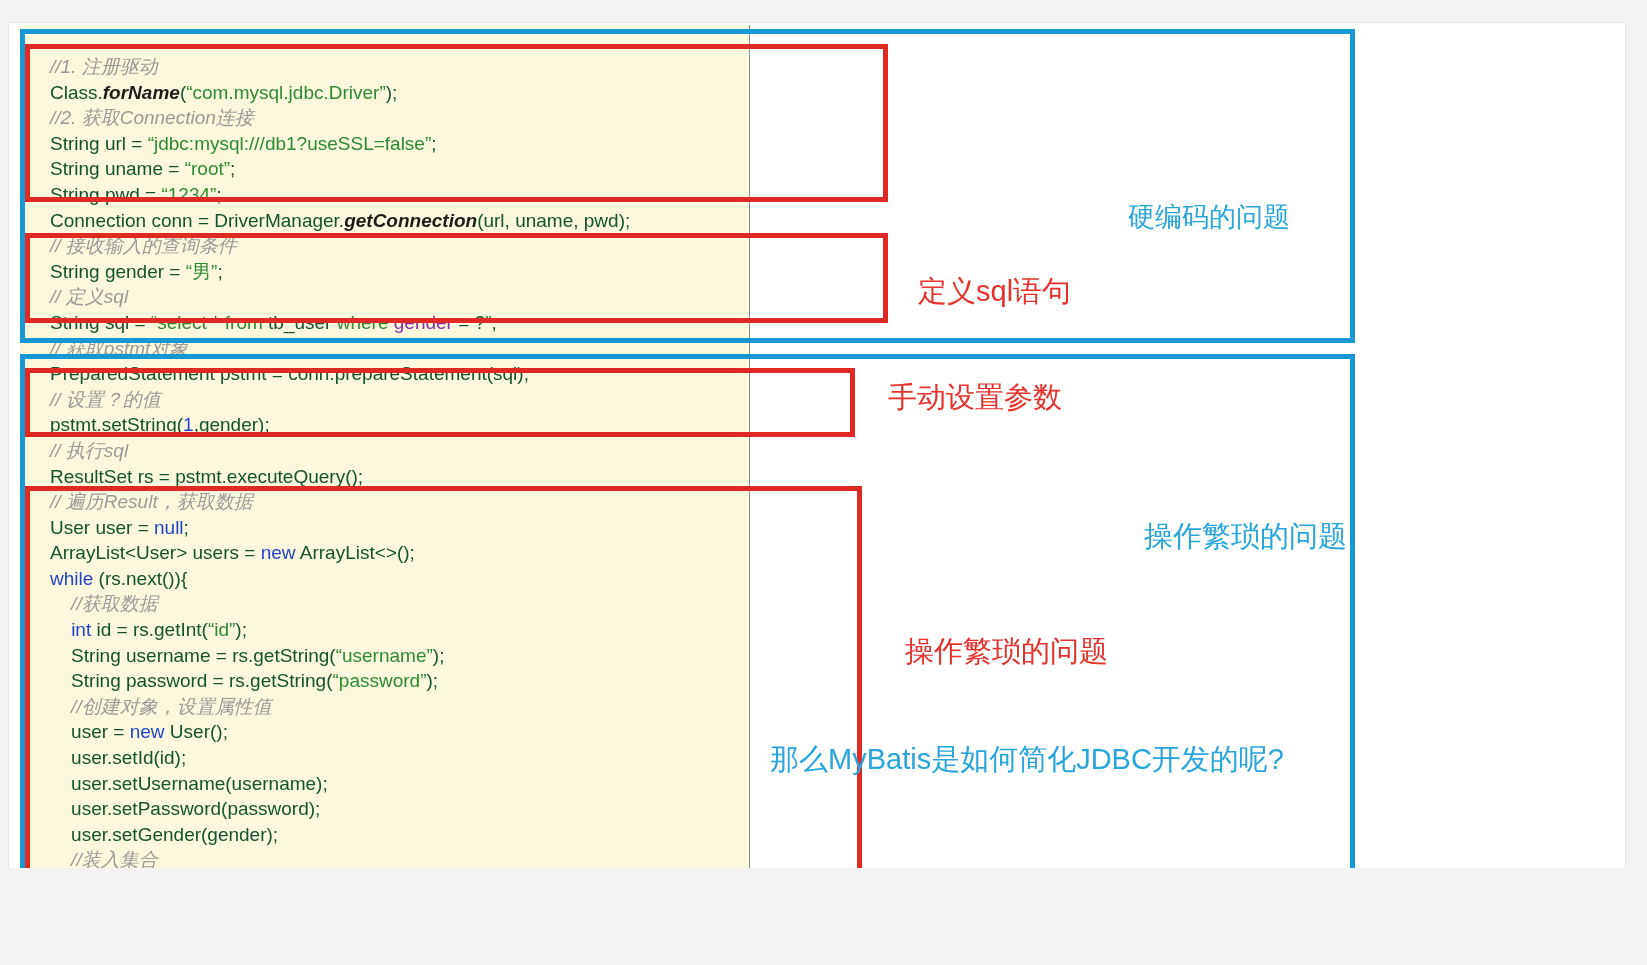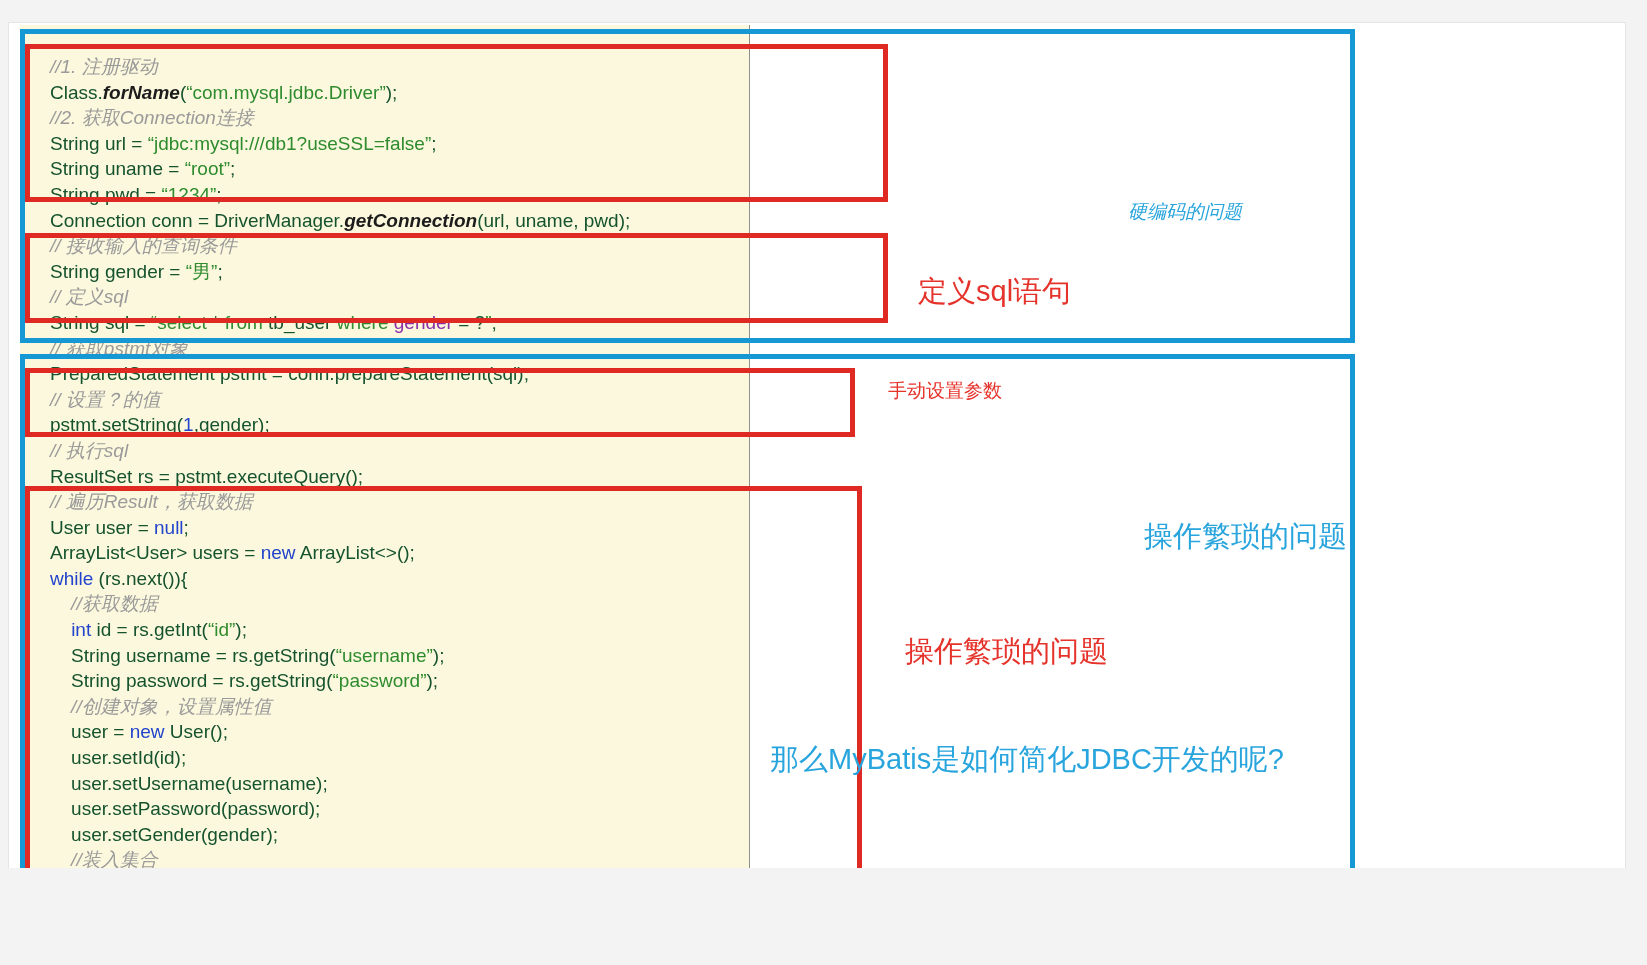--- a/index.html
+++ b/index.html
@@ -36,23 +36,23 @@
   </div>
 
   <div class="box box-red" style="left:25px;top:44px;width:863px;height:158px;"></div>
   <div class="box box-red" style="left:25px;top:233px;width:863px;height:90px;"></div>
   <div class="box box-red" style="left:25px;top:368px;width:830px;height:69px;"></div>
   <div class="box box-red" style="left:25px;top:486px;width:837px;height:426px;"></div>
 
   <div class="box box-blue" style="left:20px;top:29px;width:1335px;height:314px;"></div>
   <div class="box box-blue" style="left:20px;top:354px;width:1335px;height:567px;"></div>
 
-  <div class="note note-blue" style="left:1128px;top:201px;font-size:19px;font-style:italic;">硬编码的问题</div>
+  <div class="note note-blue" style="left:1128px;top:201px;font-size:27px;">硬编码的问题</div>
   <div class="note note-red" style="left:918px;top:266px;font-size:29px;margin-top:8px;">定义sql语句</div>
-  <div class="note note-red" style="left:888px;top:380px;font-size:19px;">手动设置参数</div>
+  <div class="note note-red" style="left:888px;top:380px;font-size:29px;">手动设置参数</div>
   <div class="note note-blue" style="left:1144px;top:519px;font-size:29px;">操作繁琐的问题</div>
   <div class="note note-red" style="left:905px;top:634px;font-size:29px;">操作繁琐的问题</div>
   <div class="note note-blue" style="left:770px;top:742px;font-size:29px;">那么MyBatis是如何简化JDBC开发的呢?</div>
 
   <div class="bottom-band"></div>
   <div class="handle"></div>
 
 </div>
 
 </body></html>

